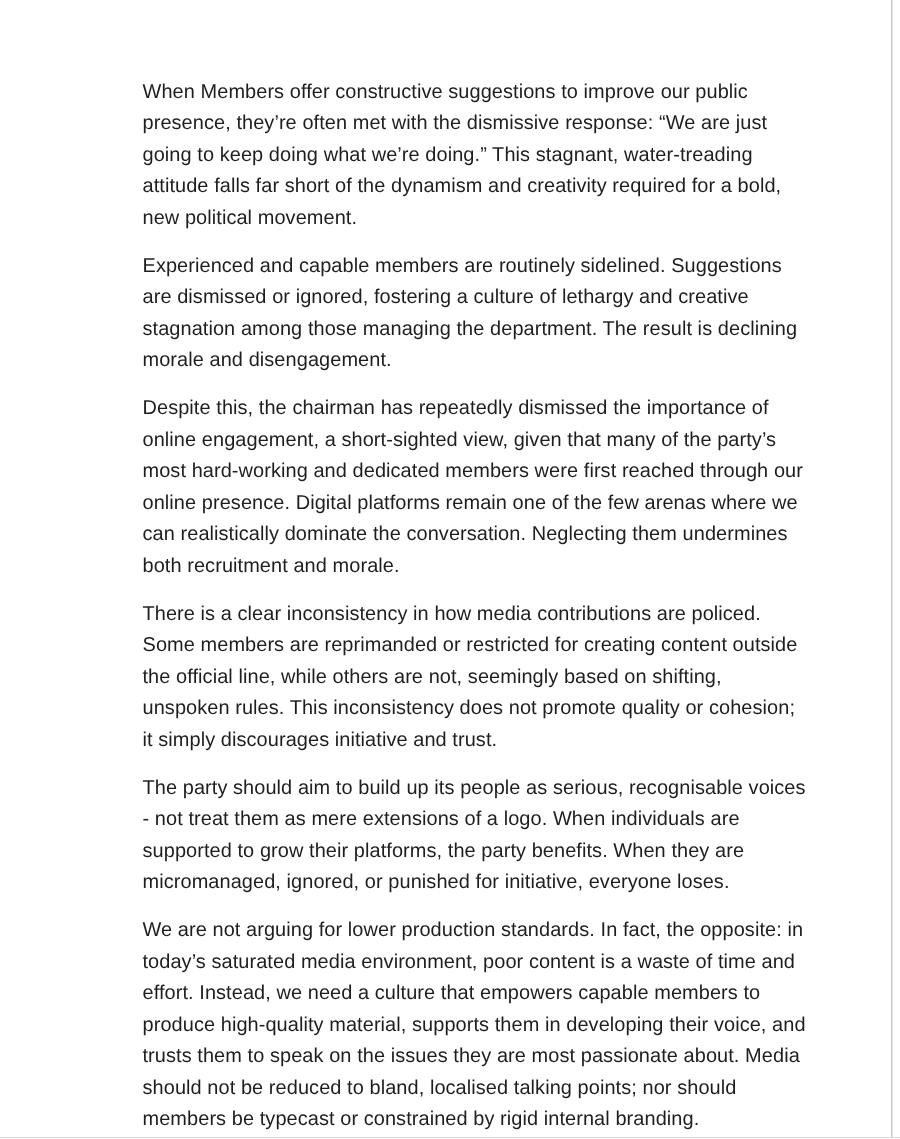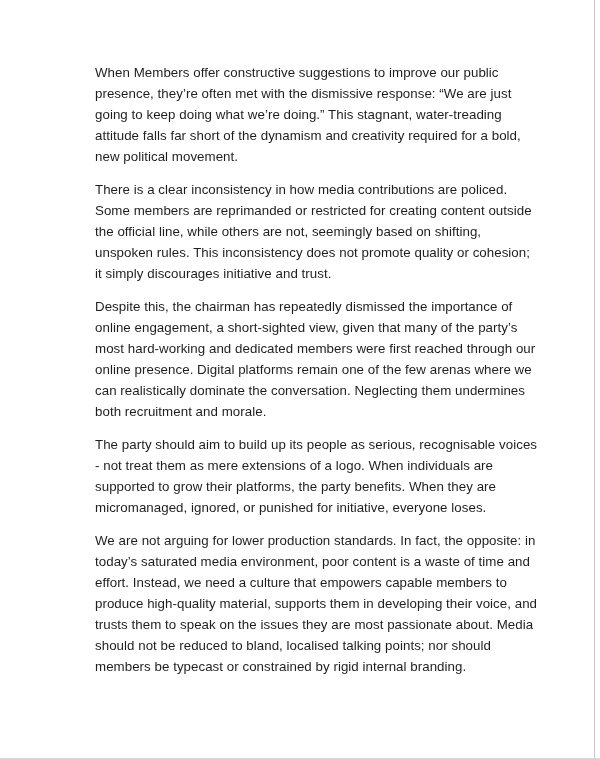--- a/index.html
+++ b/index.html
@@ -15,21 +15,21 @@
     overflow: hidden;
     font-family: "Liberation Sans", "DejaVu Sans", sans-serif;
   }
   .content {
     position: absolute;
     left: 95px;
     top: 50px;
     width: 470px;
   }
   .content p {
-    margin: 12px 0 11px 0;
+    margin: 0 0 11px 0;
     font-size: 13.3px;
     line-height: 21px;
     color: #1e1e1e;
     white-space: pre-line;
     letter-spacing: 0.05px;
   }
   .page-right-border {
     position: absolute;
     top: 0;
     right: 5px;
@@ -49,31 +49,35 @@
 </head>
 <body>
 
 <div class="page">
   <div class="content">
     <p>When Members offer constructive suggestions to improve our public
 presence, they’re often met with the dismissive response: “We are just
 going to keep doing what we’re doing.” This stagnant, water-treading
 attitude falls far short of the dynamism and creativity required for a bold,
 new political movement.</p>
-    <p>There is a clear inconsistency in how media contributions are policed.
-Some members are reprimanded or restricted for creating content outside
-the official line, while others are not, seemingly based on shifting,
-unspoken rules. This inconsistency does not promote quality or cohesion;
-it simply discourages initiative and trust.</p>
+    <p>Experienced and capable members are routinely sidelined. Suggestions
+are dismissed or ignored, fostering a culture of lethargy and creative
+stagnation among those managing the department. The result is declining
+morale and disengagement.</p>
     <p>Despite this, the chairman has repeatedly dismissed the importance of
 online engagement, a short-sighted view, given that many of the party’s
 most hard-working and dedicated members were first reached through our
 online presence. Digital platforms remain one of the few arenas where we
 can realistically dominate the conversation. Neglecting them undermines
 both recruitment and morale.</p>
+    <p>There is a clear inconsistency in how media contributions are policed.
+Some members are reprimanded or restricted for creating content outside
+the official line, while others are not, seemingly based on shifting,
+unspoken rules. This inconsistency does not promote quality or cohesion;
+it simply discourages initiative and trust.</p>
     <p>The party should aim to build up its people as serious, recognisable voices
 - not treat them as mere extensions of a logo. When individuals are
 supported to grow their platforms, the party benefits. When they are
 micromanaged, ignored, or punished for initiative, everyone loses.</p>
     <p>We are not arguing for lower production standards. In fact, the opposite: in
 today’s saturated media environment, poor content is a waste of time and
 effort. Instead, we need a culture that empowers capable members to
 produce high-quality material, supports them in developing their voice, and
 trusts them to speak on the issues they are most passionate about. Media
 should not be reduced to bland, localised talking points; nor should

